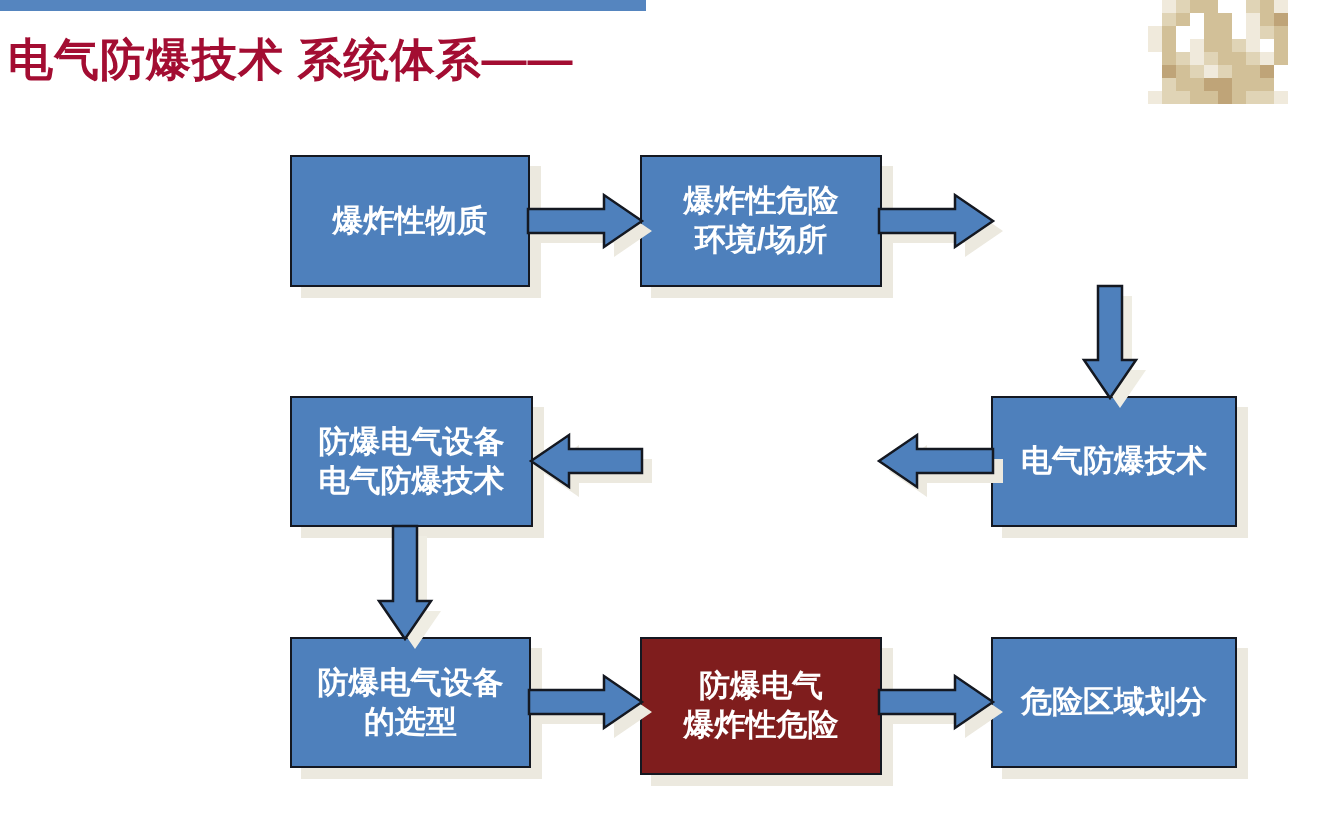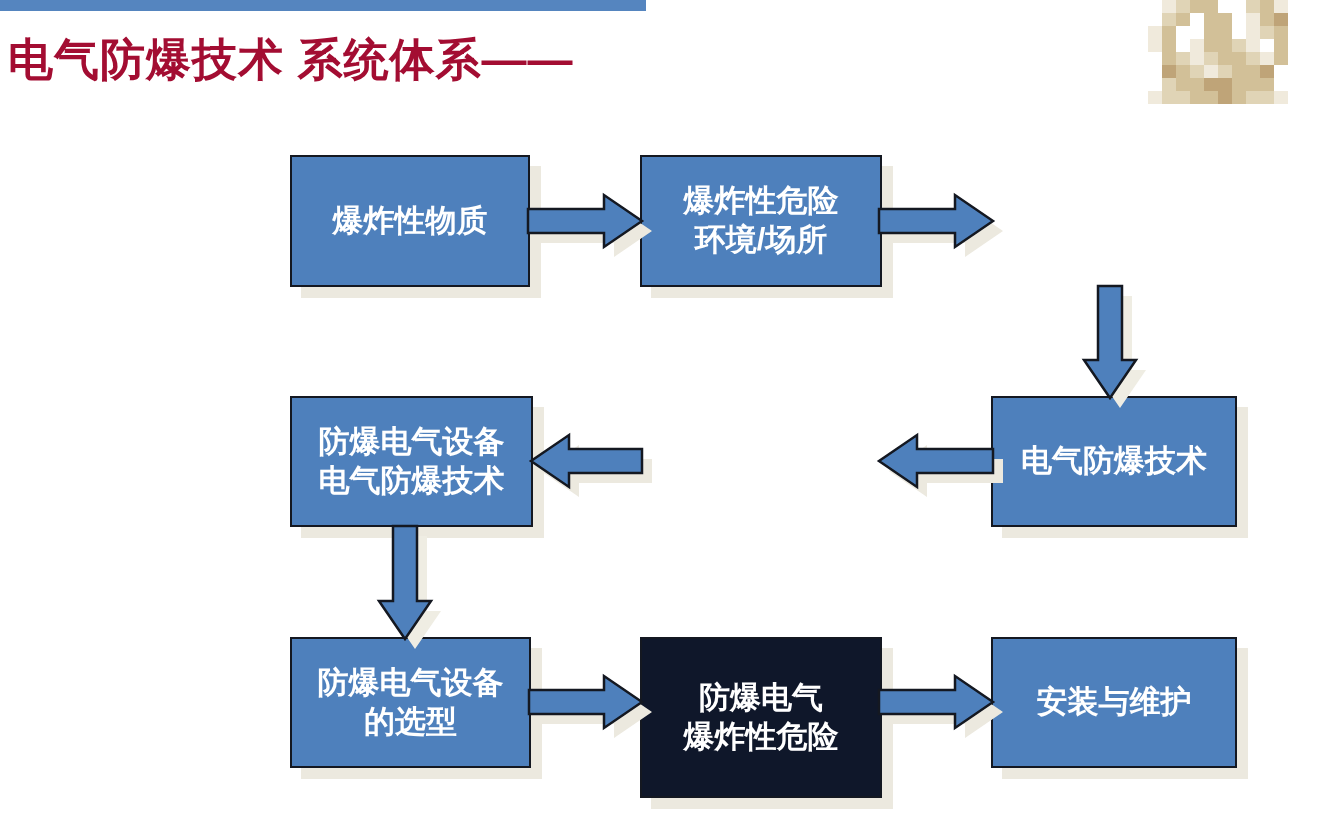--- a/index.html
+++ b/index.html
@@ -130,26 +130,26 @@
       <span>防爆电气设备</span>
       <span>电气防爆技术</span>
     </div>
     <div class="flow-box" style="left: 991px; top: 396px; width: 246px; height: 131px; background: rgb(78, 128, 188); border: 2px solid rgb(20, 24, 33); color: rgb(255, 255, 255); box-shadow: rgb(236, 233, 223) 11px 11px 0px 0px;">
       <span>电气防爆技术</span>
     </div>
     <div class="flow-box" style="left: 290px; top: 637px; width: 241px; height: 131px; background: rgb(78, 128, 188); border: 2px solid rgb(20, 24, 33); color: rgb(255, 255, 255); box-shadow: rgb(236, 233, 223) 11px 11px 0px 0px;">
       <span>防爆电气设备</span>
       <span>的选型</span>
     </div>
-    <div class="flow-box" style="left: 640px; top: 637px; width: 242px; height: 161px; background: #0f172a; border: 2px solid rgb(20, 24, 33); color: rgb(255, 255, 255); box-shadow: rgb(236, 233, 223) 11px 11px 0px 0px;">
+    <div class="flow-box" style="left: 640px; top: 637px; width: 242px; height: 138px; background: #7f1d1d; border: 2px solid rgb(20, 24, 33); color: rgb(255, 255, 255); box-shadow: rgb(236, 233, 223) 11px 11px 0px 0px;">
       <span>防爆电气</span>
       <span>爆炸性危险</span>
     </div>
     <div class="flow-box" style="left: 991px; top: 637px; width: 246px; height: 131px; background: rgb(78, 128, 188); border: 2px solid rgb(20, 24, 33); color: rgb(255, 255, 255); box-shadow: rgb(236, 233, 223) 11px 11px 0px 0px;">
-      <span>安装与维护</span>
+      <span>危险区域划分</span>
     </div>
     <svg width="114" height="52" class="arrow-svg" style="left: 528px; top: 195px;">
       <polygon points="0,14 76,14 76,0 114,26 76,52 76,38 0,38" transform="translate(10,10)" fill="#ECE9DF"></polygon>
       <polygon points="0,14 76,14 76,0 114,26 76,52 76,38 0,38" fill="#4E80BC" stroke="#141821" stroke-width="2.5"></polygon>
     </svg>
     <svg width="114" height="52" class="arrow-svg" style="left: 879px; top: 195px;">
       <polygon points="0,14 76,14 76,0 114,26 76,52 76,38 0,38" transform="translate(10,10)" fill="#ECE9DF"></polygon>
       <polygon points="0,14 76,14 76,0 114,26 76,52 76,38 0,38" fill="#4E80BC" stroke="#141821" stroke-width="2.5"></polygon>
     </svg>
     <svg width="52" height="112" class="arrow-svg" style="left: 1084px; top: 286px;">

